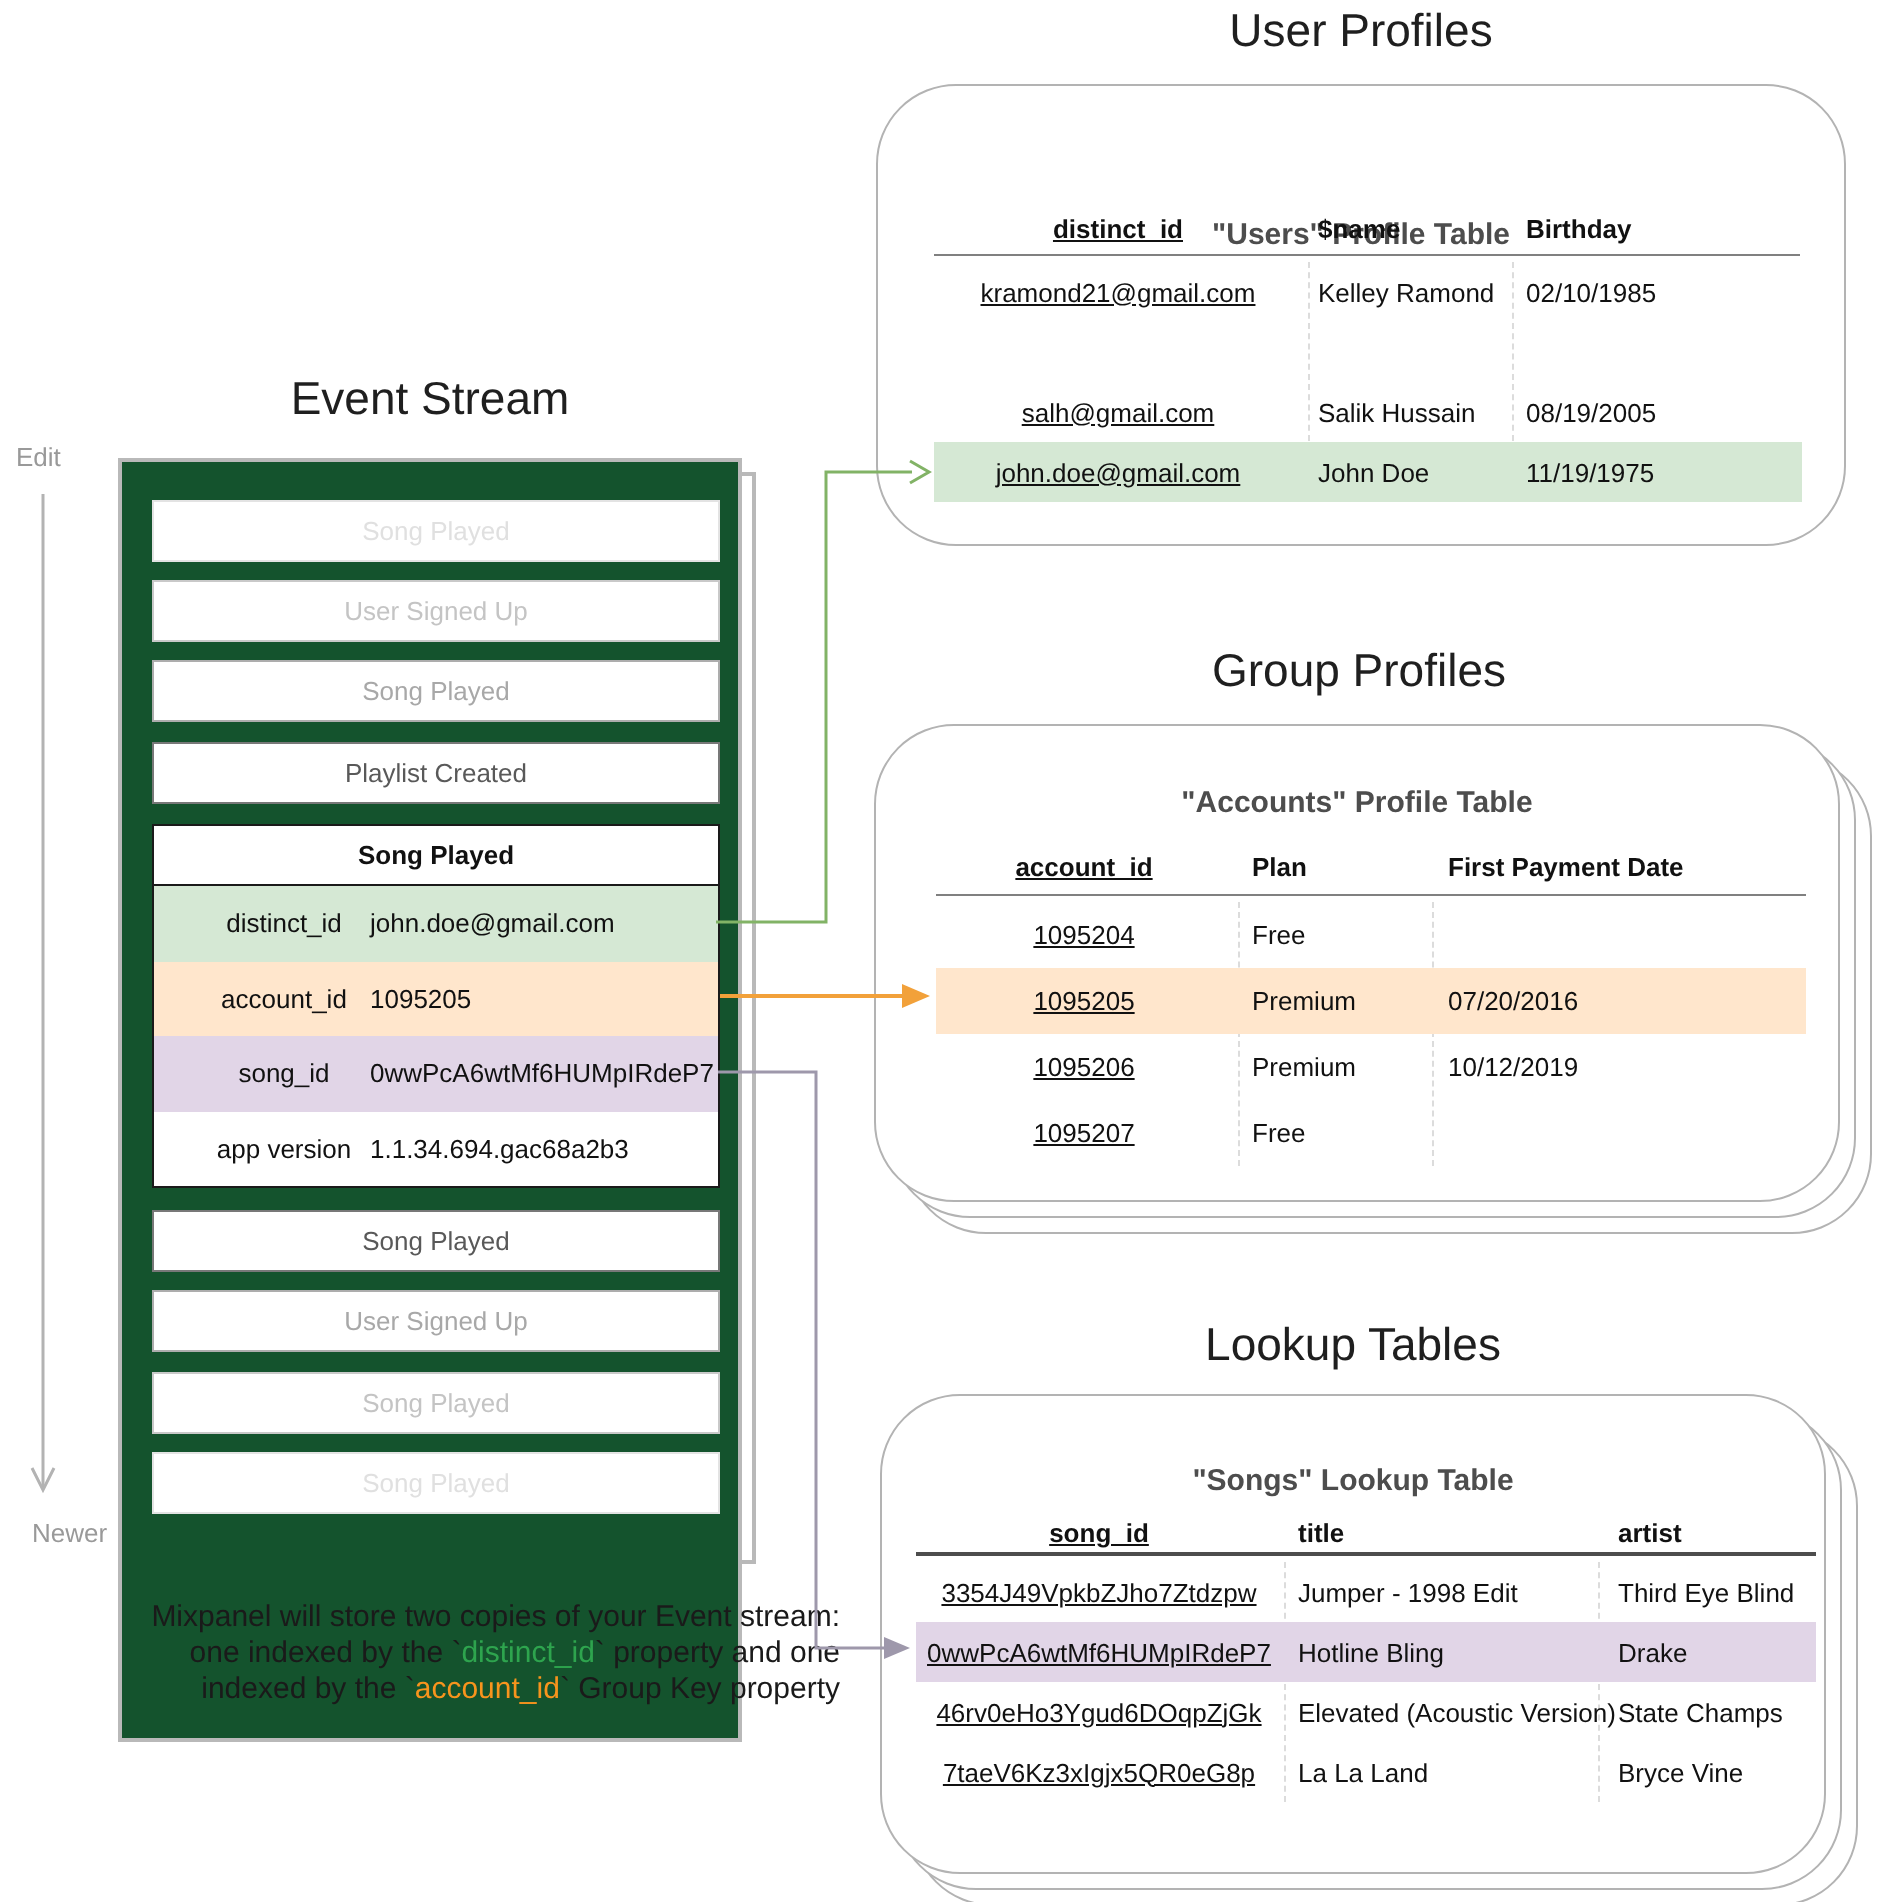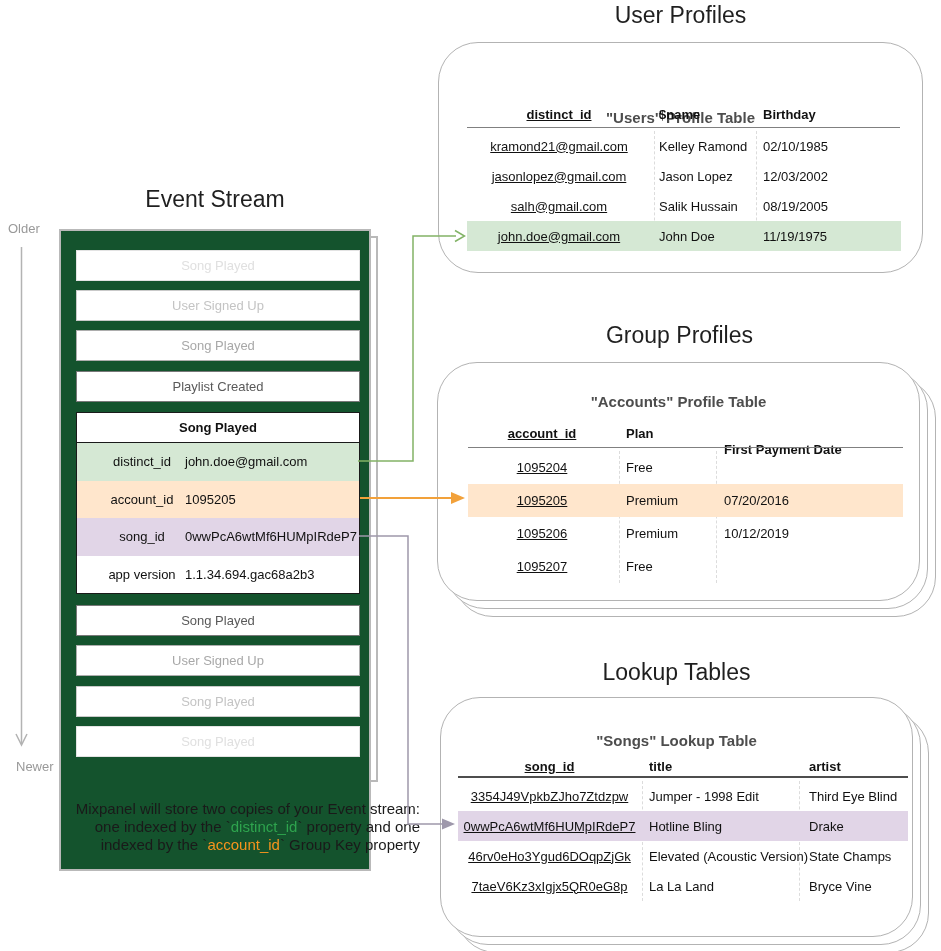--- a/index.html
+++ b/index.html
@@ -75,21 +75,21 @@
 </head>
 <body>
 
 <div id="canvas">
 
   <div class="section-title" style="left:59px; top:186px; width:312px;">Event Stream</div>
   <div class="section-title" style="left:438px; top:2px; width:485px;">User Profiles</div>
   <div class="section-title" style="left:437px; top:322px; width:485px;">Group Profiles</div>
   <div class="section-title" style="left:440px; top:659px; width:473px;">Lookup Tables</div>
 
-  <div class="axis-label" style="left:8px; top:221px;">Older</div>
+  <div class="axis-label" style="left:8px; top:221px;">Edit</div>
   <div class="axis-label" style="left:16px; top:759px;">Newer</div>
 
   <div class="stream-shadow"></div>
   <div class="stream-box">
 
     <div class="evt fade1" style="top:19px;">
         <span>Song Played</span>
       </div>
     <div class="evt fade2" style="top:59px;">
         <span>User Signed Up</span>
@@ -148,45 +148,40 @@
     <div class="col-head u-c3" style="top:64px;">Birthday</div>
     <div class="table-rule" style="left:28px; top:84px; width:433px;"></div>
     <div class="vsep" style="left:215px; top:88px; height:120px;"></div>
     <div class="vsep" style="left:317px; top:88px; height:120px;"></div>
 
     <div class="trow" style="left:0; top:88px;  width:485px; height:30px;">
       <span class="c1 u-c1">kramond21@gmail.com</span>
       <span class="c2 u-c2">Kelley Ramond</span>
       <span class="c3 u-c3">02/10/1985</span>
     </div>
-    <div class="trow" style="left:0; top:118px; width:485px; height:30px;">
-      <span class="c1 u-c1">jasonlopez@gmail.com</span>
-      <span class="c2 u-c2">Jason Lopez</span>
-      <span class="c3 u-c3">12/03/2002</span>
-    </div>
     <div class="trow" style="left:0; top:148px; width:485px; height:30px;">
       <span class="c1 u-c1">salh@gmail.com</span>
       <span class="c2 u-c2">Salik Hussain</span>
       <span class="c3 u-c3">08/19/2005</span>
     </div>
     <div class="trow" style="left:0; top:178px; width:485px; height:30px;">
       <div style="position:absolute; left:28px; top:0; width:434px; height:100%; background:#d5e8d4;"></div>
       <span class="c1 u-c1">john.doe@gmail.com</span>
       <span class="c2 u-c2">John Doe</span>
       <span class="c3 u-c3">11/19/1975</span>
     </div>
   </div>
 
   <div class="card-stack" style="left:453px; top:378px; width:483px; height:239px;"></div>
   <div class="card-stack" style="left:445px; top:370px; width:483px; height:239px;"></div>
   <div class="card" style="left:437px; top:362px; width:483px; height:239px;">
     <div class="table-title" style="top:30px;">"Accounts" Profile Table</div>
     <div class="col-head key a-c1" style="top:63px;">account_id</div>
     <div class="col-head a-c2" style="top:63px;">Plan</div>
-    <div class="col-head a-c3" style="top:63px;margin-top:16px;">First Payment Date</div>
+    <div class="col-head a-c3" style="top:63px;">First Payment Date</div>
     <div class="table-rule" style="left:30px; top:84px; width:435px;"></div>
     <div class="vsep" style="left:181px; top:88px; height:132px;"></div>
     <div class="vsep" style="left:278px; top:88px; height:132px;"></div>
 
     <div class="trow" style="left:0; top:88px;  width:483px; height:33px;">
       <span class="c1 a-c1">1095204</span>
       <span class="c2 a-c2">Free</span>
       <span class="c3 a-c3"></span>
     </div>
     <div class="trow" style="left:0; top:121px; width:483px; height:33px;">

